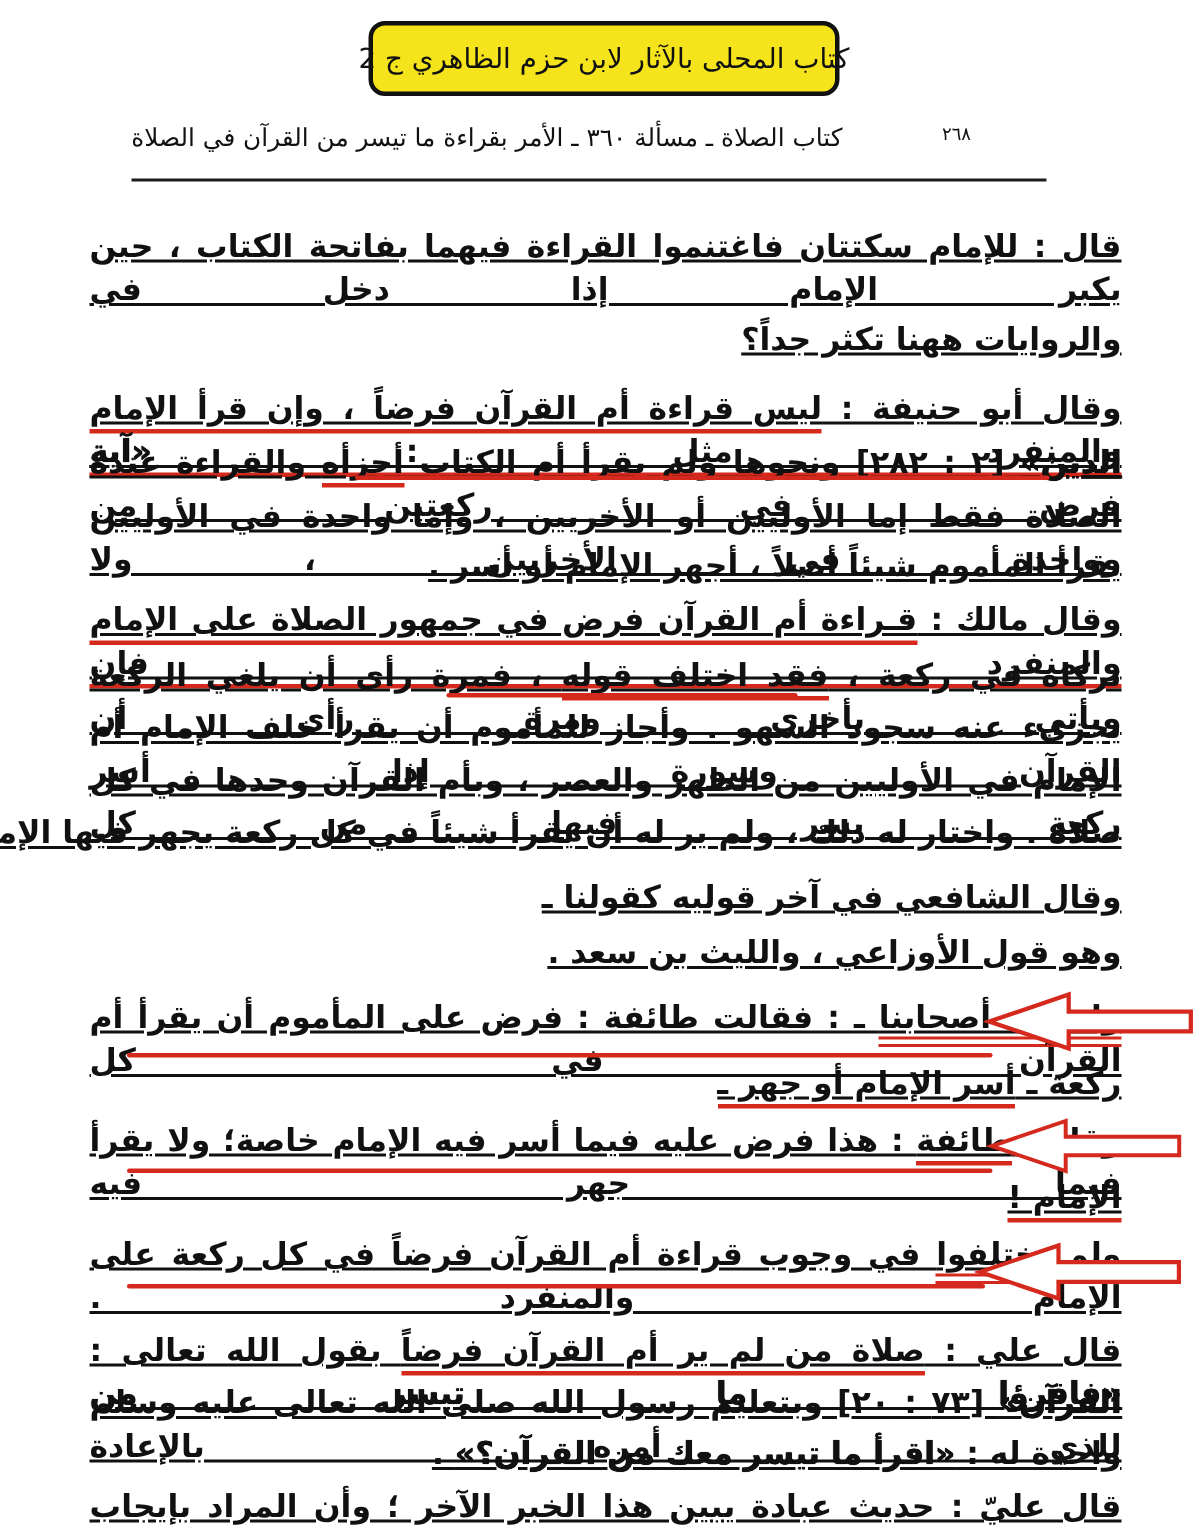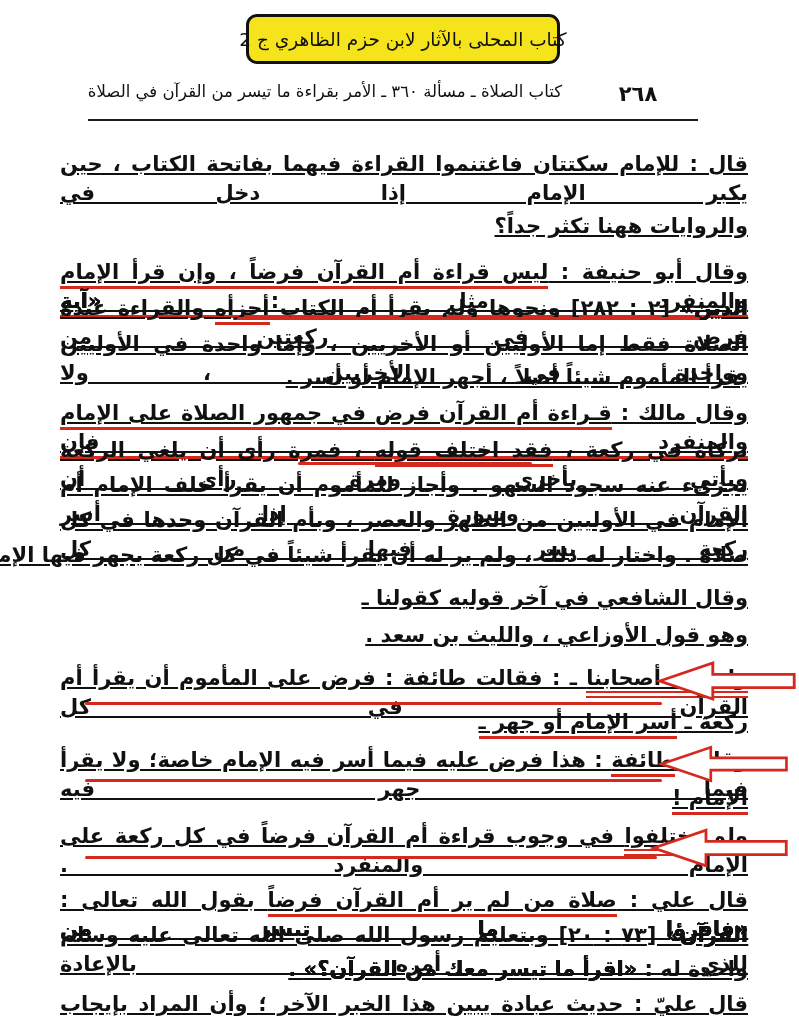--- a/index.html
+++ b/index.html
@@ -12,21 +12,21 @@
   
   .badge{
     position:absolute;left:246px;top:14px;width:308px;height:44px;
     background:#f5e31b;border:3px solid #111;border-radius:11px;
     display:flex;align-items:center;justify-content:center;
     font-weight:normal;font-size:18.5px;white-space:nowrap;
   }
   
   .pagenum{
     position:absolute;left:610px;top:82px;width:56px;height:24px;
-    font-weight:bold;font-size:21px;text-align:center;
+    font-weight:normal;font-size:12px;text-align:center;
   }
   .htitle{
     position:absolute;left:88px;top:82px;width:474px;height:26px;
     font-weight:normal;font-size:16.5px;text-align:left;white-space:nowrap;
   }
   .hrule{
     position:absolute;left:88px;top:119px;width:610px;height:2px;
     background:#1c1c1c;
   }
   

